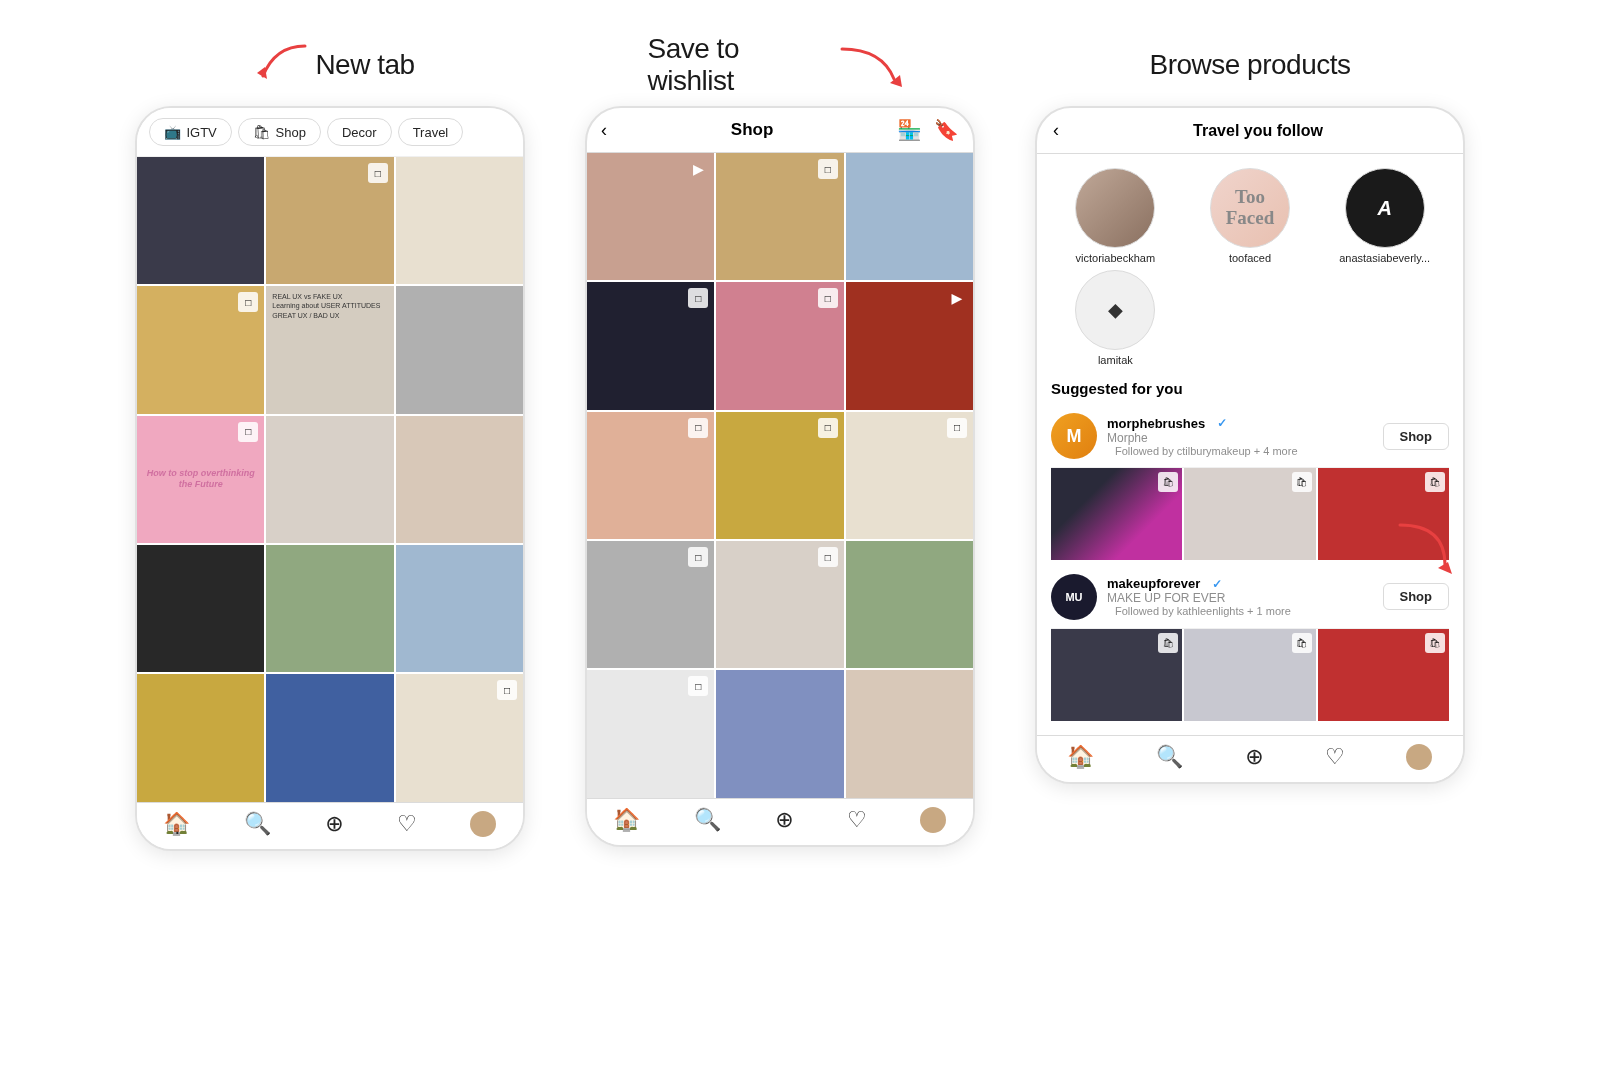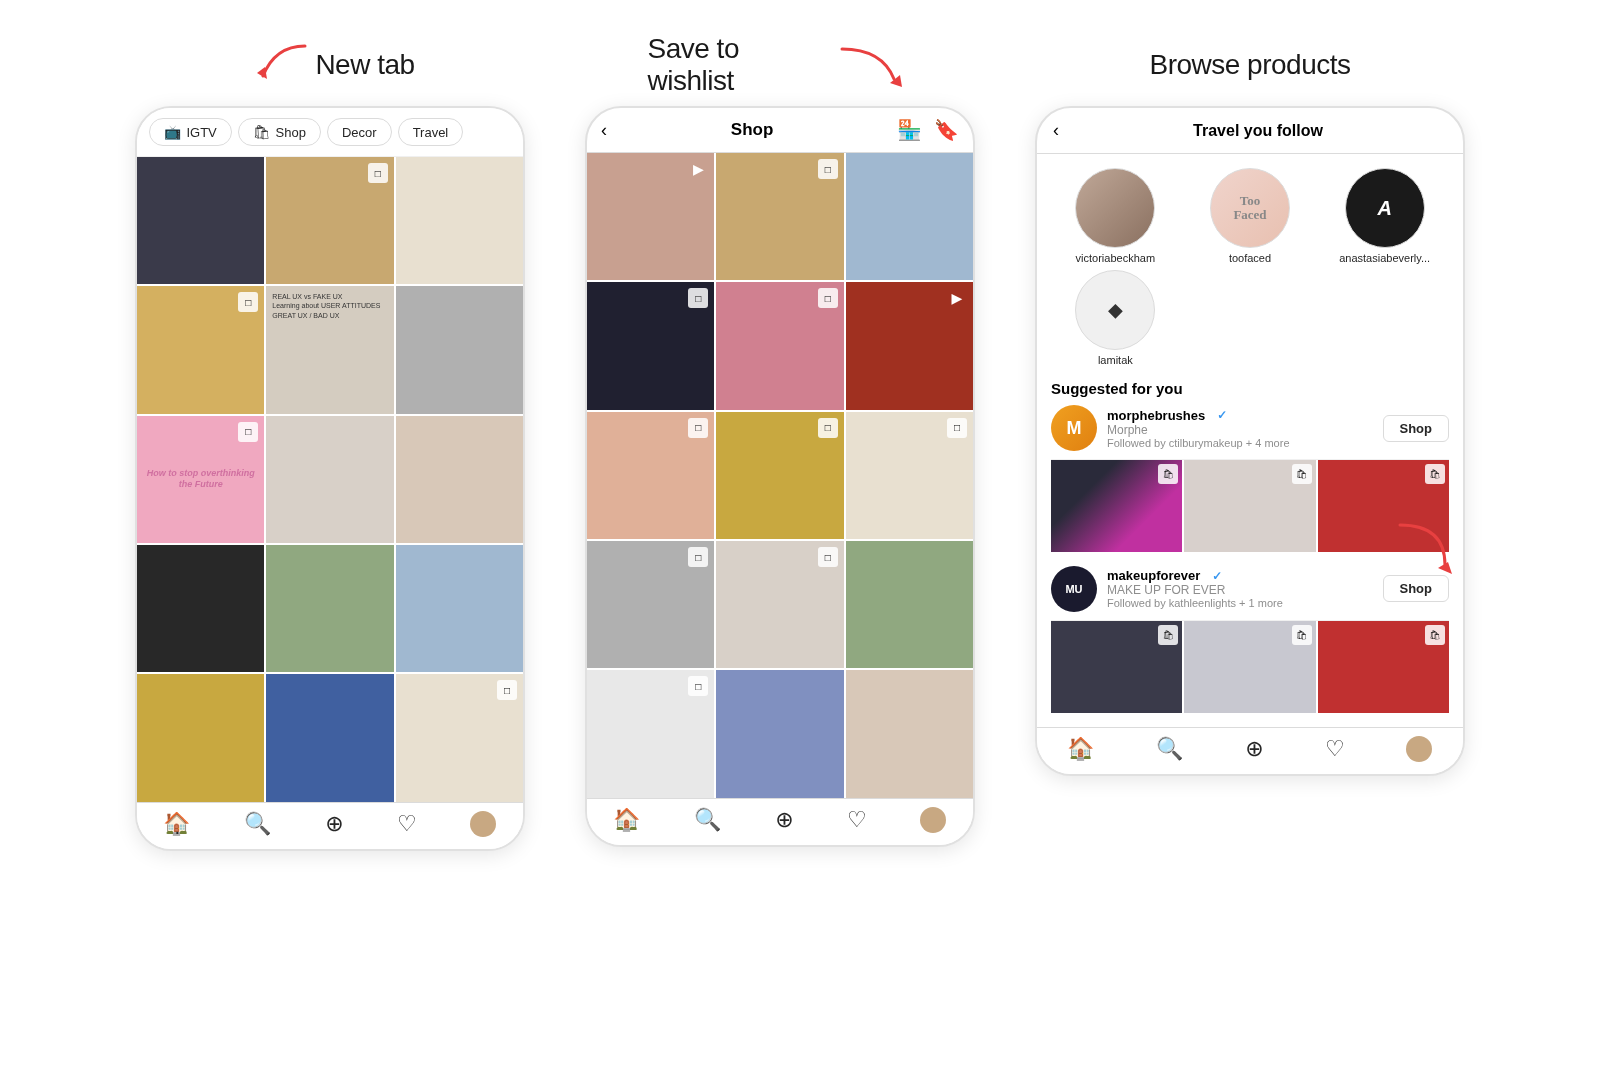--- a/index.html
+++ b/index.html
@@ -240,20 +240,21 @@
     .brand-lamitak { background: #f0f0f0; }
     .brand-taylor { background: linear-gradient(135deg, #c8a870, #a08050); }
 
     .suggested-section {
       padding: 8px 14px;
     }
 
     .suggested-title {
       font-size: 15px;
       font-weight: 600;
+      margin-bottom: 8px;
     }
 
     .brand-suggestion {
       display: flex;
       align-items: center;
       gap: 10px;
       padding: 8px 0;
       border-bottom: 1px solid #f0f0f0;
     }
 
@@ -291,20 +292,21 @@
     }
 
     .brand-suggestion-handle {
       font-size: 12px;
       color: #8e8e8e;
     }
 
     .brand-suggestion-followers {
       font-size: 11px;
       color: #8e8e8e;
+      margin-left: 8px;
     }
 
     .shop-button {
       background: none;
       border: 1.5px solid #dbdbdb;
       border-radius: 6px;
       padding: 5px 16px;
       font-size: 13px;
       font-weight: 600;
       cursor: pointer;
@@ -387,21 +389,21 @@
       display: flex;
       flex-direction: row;
       align-items: center;
       margin-bottom: 6px;
       min-height: 70px;
       justify-content: flex-end;
     }
 
     .toofaced-text {
       font-family: serif;
-      font-size: 13px;
+      font-size: 19px;
       font-weight: 700;
       color: #888;
       line-height: 1.1;
       text-align: center;
     }
 
     .anastasia-icon {
       font-size: 20px;
       font-weight: 900;
       color: white;

